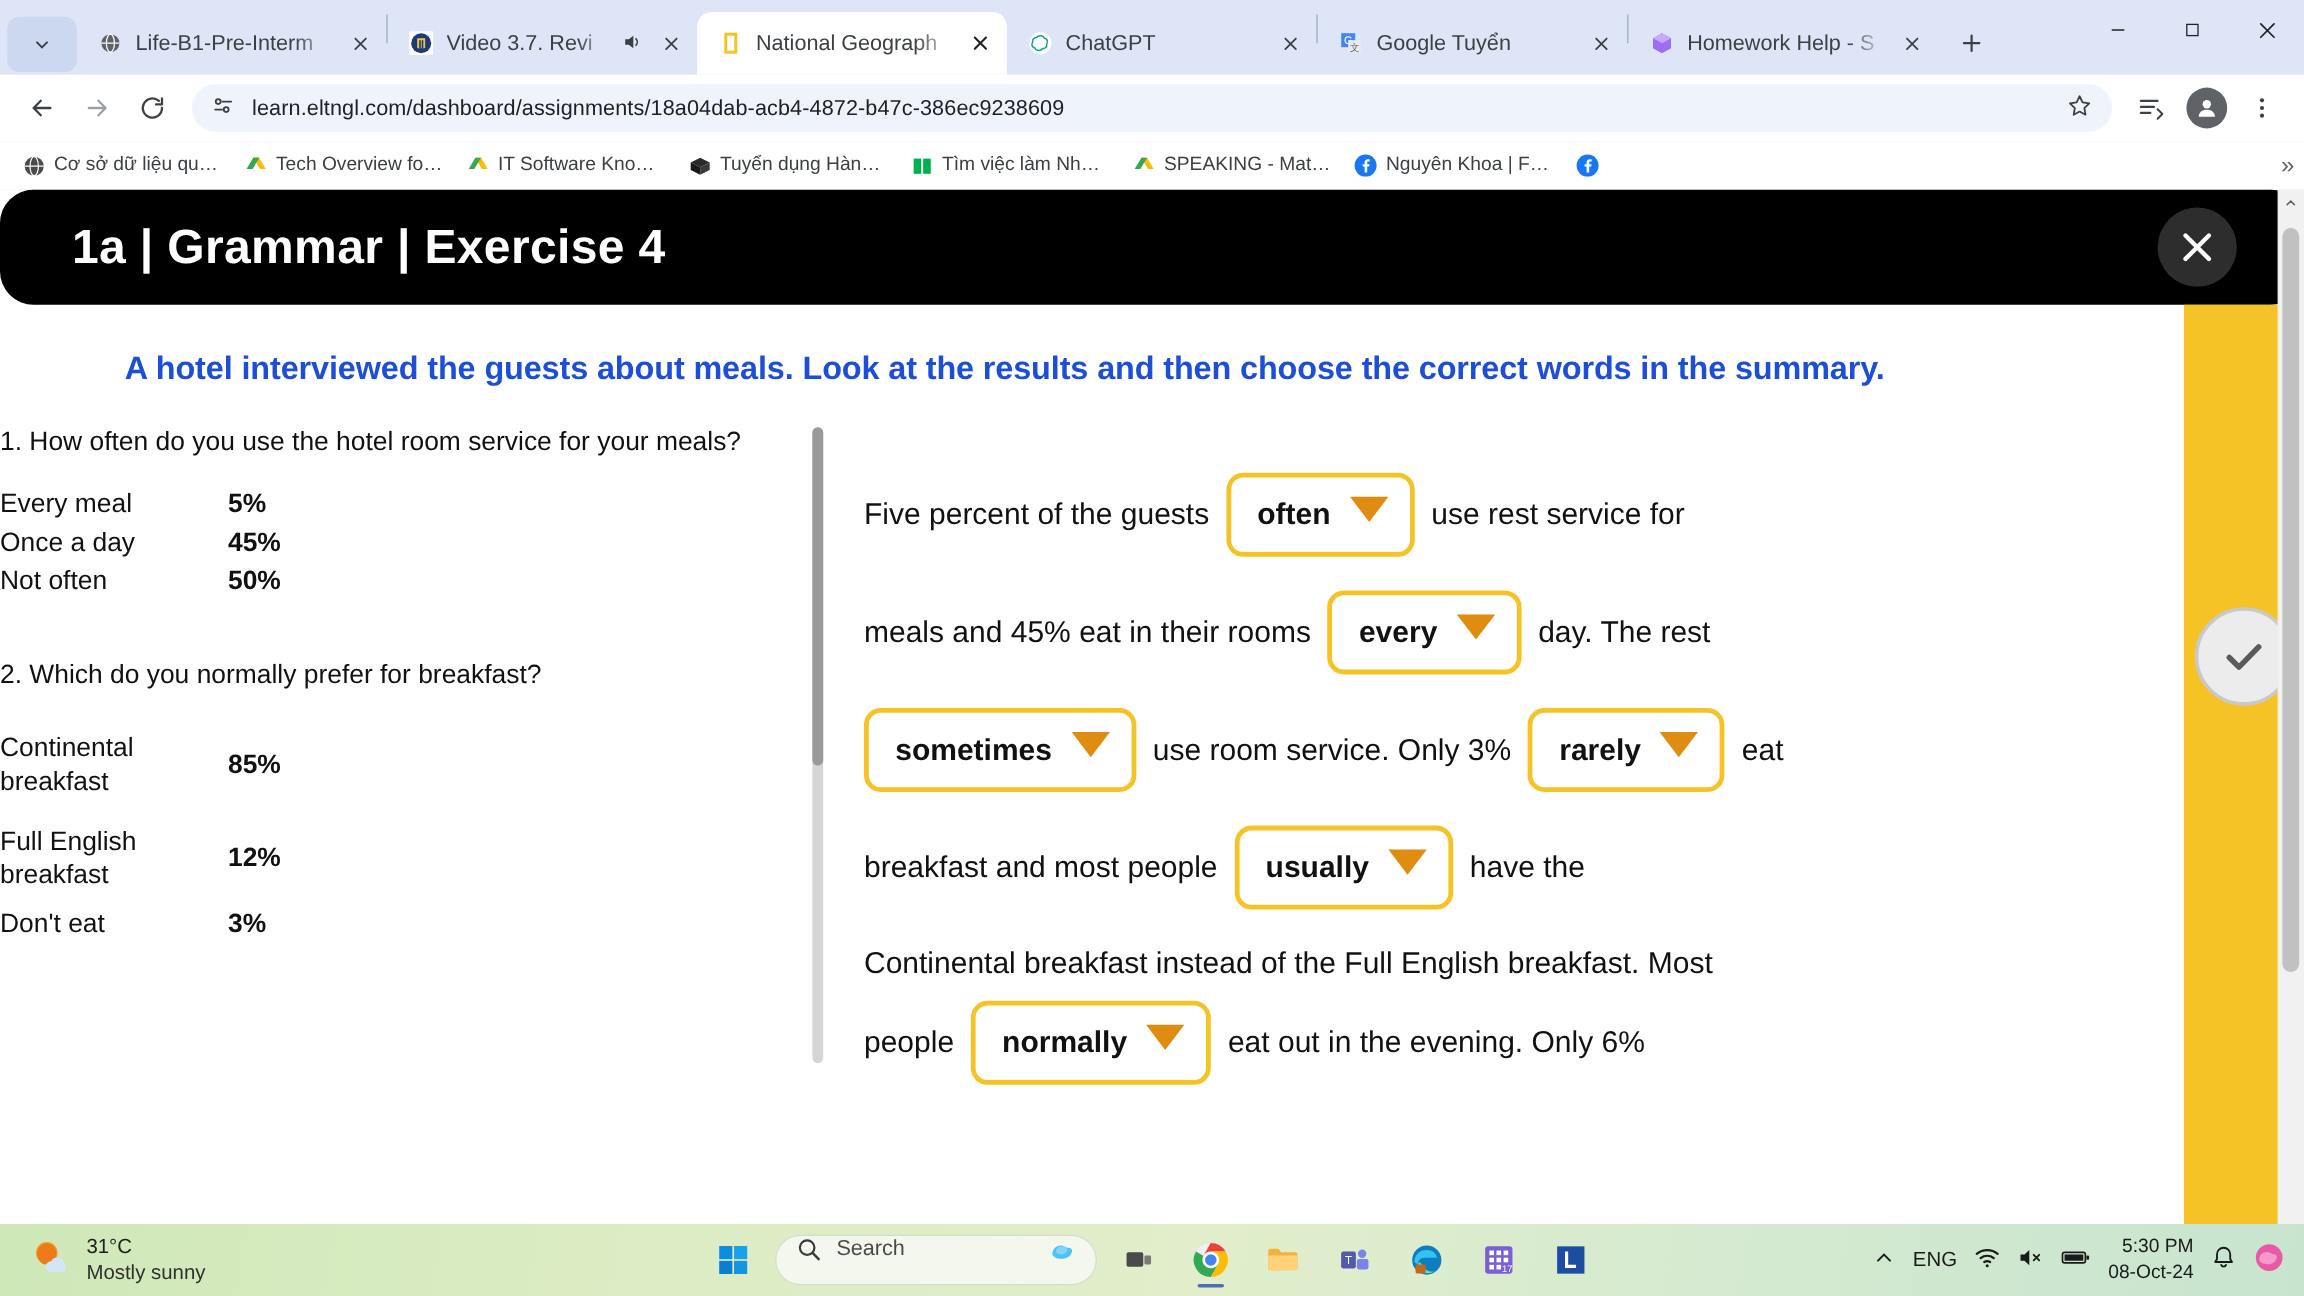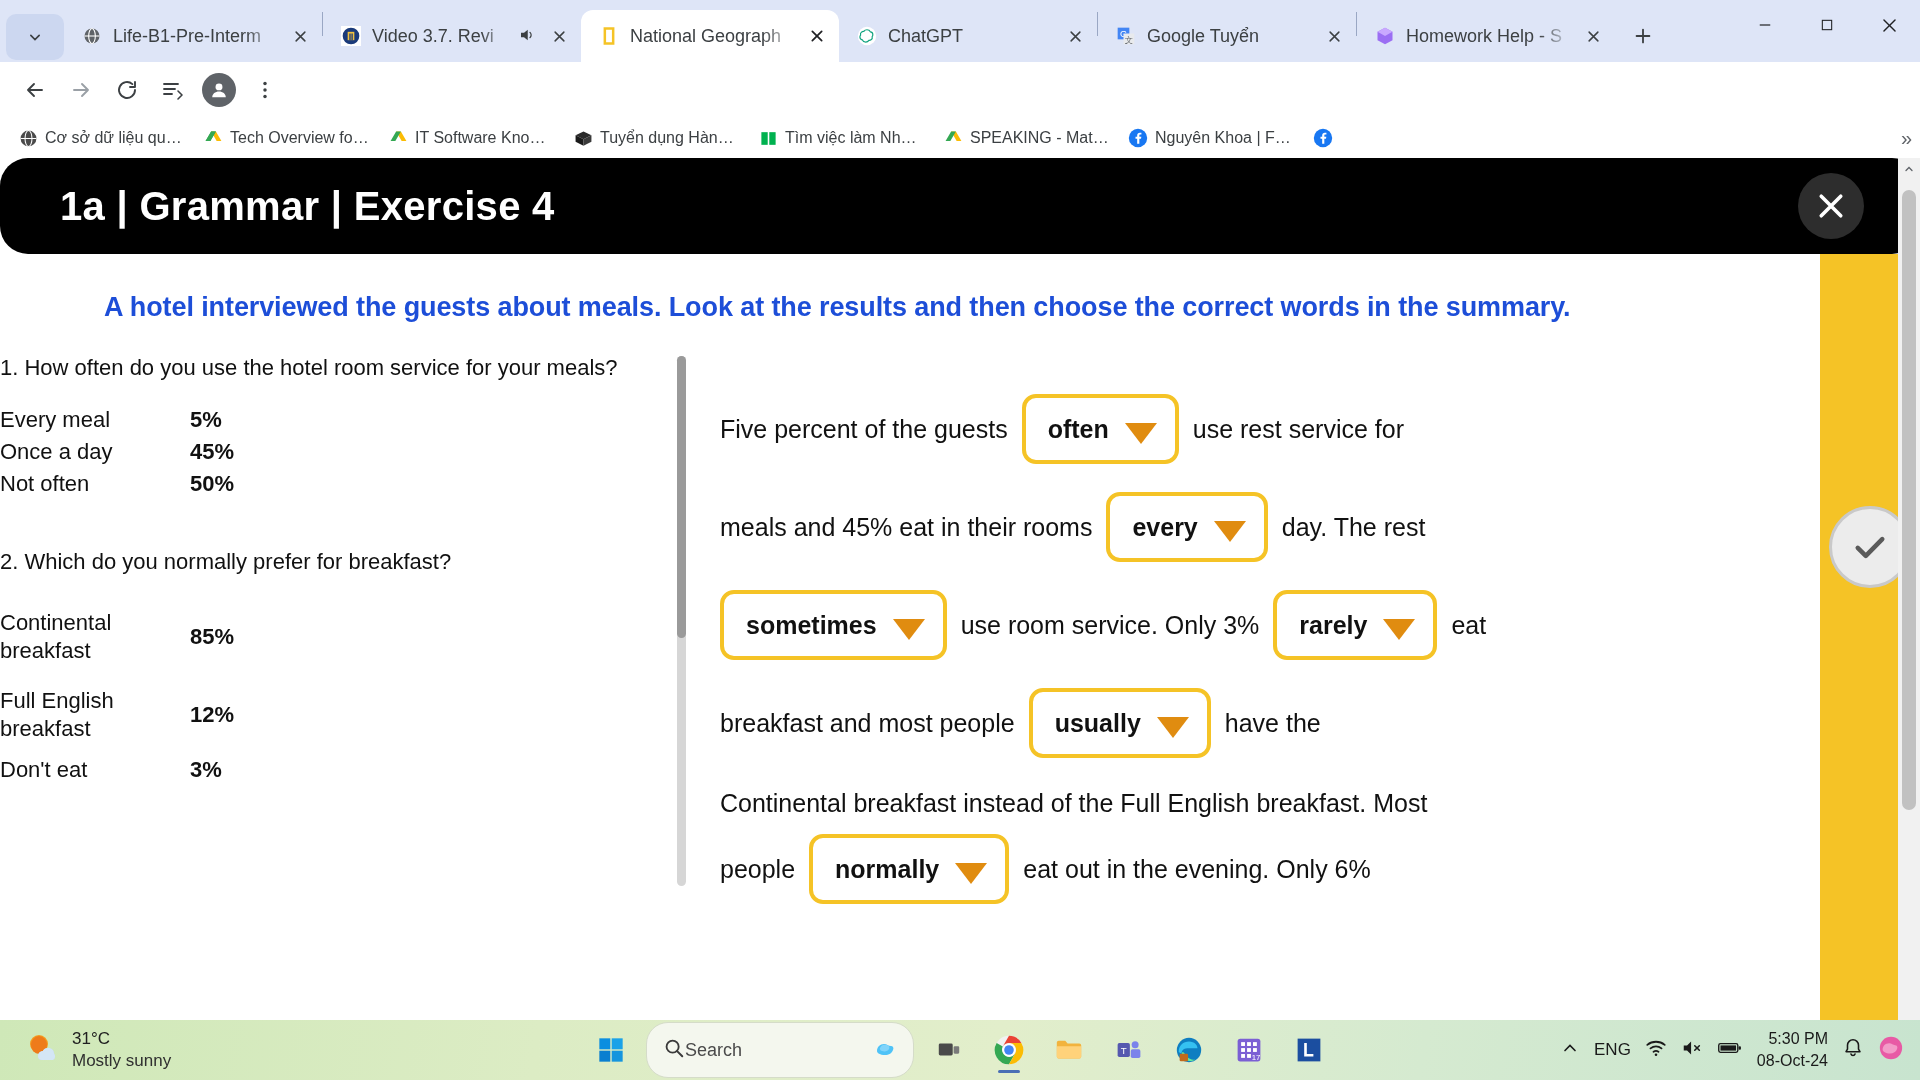--- a/index.html
+++ b/index.html
@@ -128,21 +128,21 @@
   
   .summary-col { flex: 1; padding: 28px 25px 0 20px; }
   .sum-line {
     display: flex; align-items: center; flex-wrap: nowrap;
     font-size: 25px; color: #111; line-height: 1.2;
     min-height: 98px;
   }
   .sum-text { white-space: nowrap; }
 
   .gapbox {
-    display: inline-flex; align-items: flex-end; justify-content: space-between;
+    display: inline-flex; align-items: flex-start; justify-content: space-between;
     gap: 16px;
     border: 4px solid #f5c326; border-radius: 14px;
     background: #fff;
     padding: 16px 18px 16px 22px;
     margin: 0 14px;
     min-width: 120px;
     flex-shrink: 0;
   }
   .gapbox .gapword { font-size: 25px; font-weight: bold; color: #111; white-space: nowrap; }
   .gapbox .caret {
@@ -190,22 +190,22 @@
   .tb-center {
     position: absolute; left: 50%; transform: translateX(-50%);
     display: flex; align-items: center; gap: 10px;
   }
   .tb-icon { width: 50px; height: 50px; display:flex; align-items:center; justify-content:center; border-radius: 8px; position: relative; }
   .tb-icon.active::after {
     content:""; position:absolute; bottom: 2px; left: 50%; transform: translateX(-50%);
     width: 22px; height: 3px; background: #4a6fb5; border-radius: 2px;
   }
   .searchbox {
-    width: 268px; height: 56px; background: #f4f7ee; border-radius: 22px;
-    display: flex; align-items: center; padding: 0 16px;
+    width: 268px; height: 42px; background: #f4f7ee; border-radius: 22px;
+    display: flex; align-items: flex-start; gap: 12px; padding: 0 16px;
     border: 1px solid #d5dcc9;
   }
   .searchbox .stext { font-size: 18px; color: #4a4a4a; }
 
   .tb-right {
     position: absolute; right: 0; display: flex; align-items: center; gap: 14px; padding-right: 16px;
   }
   .clock { font-size: 16px; color: #1a1a1a; text-align: right; line-height: 1.35; }
   .lang { font-size: 17px; color: #1a1a1a; }
 </style>
@@ -360,20 +360,36 @@
       <svg viewBox="0 0 24 24" width="24" height="24">
           <path d="M5 12h14M13 6l6 6-6 6" stroke="#9aa0a6" stroke-width="1.9" fill="none" stroke-linecap="round" stroke-linejoin="round"></path>
         </svg>
     </div>
     <div class="tbtn">
       <svg viewBox="0 0 24 24" width="24" height="24">
           <path d="M20 12a8 8 0 11-2.6-5.9M20 4v5h-5" stroke="#3c4043" stroke-width="1.9" fill="none" stroke-linecap="round" stroke-linejoin="round"></path>
         </svg>
     </div>
 
+    <div class="omnibox">
+      <span>
+        <svg viewBox="0 0 24 24" width="20" height="20">
+            <circle cx="7" cy="8" r="2.4" fill="none" stroke="#3c4043" stroke-width="1.8"></circle>
+            <line x1="11" y1="8" x2="20" y2="8" stroke="#3c4043" stroke-width="1.8" stroke-linecap="round"></line>
+            <circle cx="15" cy="16" r="2.4" fill="none" stroke="#3c4043" stroke-width="1.8"></circle>
+            <line x1="4" y1="16" x2="11" y2="16" stroke="#3c4043" stroke-width="1.8" stroke-linecap="round"></line>
+          </svg>
+      </span>
+      <span class="urltext">learn.eltngl.com/dashboard/assignments/18a04dab-acb4-4872-b47c-386ec9238609</span>
+      <span>
+        <svg viewBox="0 0 24 24" width="22" height="22">
+            <path d="M12 3.5l2.7 5.6 6.1.8-4.5 4.3 1.1 6.1L12 17.4l-5.4 2.9 1.1-6.1L3.2 9.9l6.1-.8z" fill="none" stroke="#3c4043" stroke-width="1.6" stroke-linejoin="round"></path>
+          </svg>
+      </span>
+    </div>
 
     <div class="tbtn">
       <svg viewBox="0 0 24 24" width="24" height="24">
           <path d="M3 6h14M3 11h11M3 16h8" stroke="#3c4043" stroke-width="1.8" stroke-linecap="round"></path>
           <path d="M17 13l4 4-4 4" stroke="#3c4043" stroke-width="1.6" fill="none" stroke-linecap="round" stroke-linejoin="round"></path>
         </svg>
     </div>
     <div class="tbtn">
       <span class="avatar">
         <svg viewBox="0 0 24 24" width="22" height="22">

